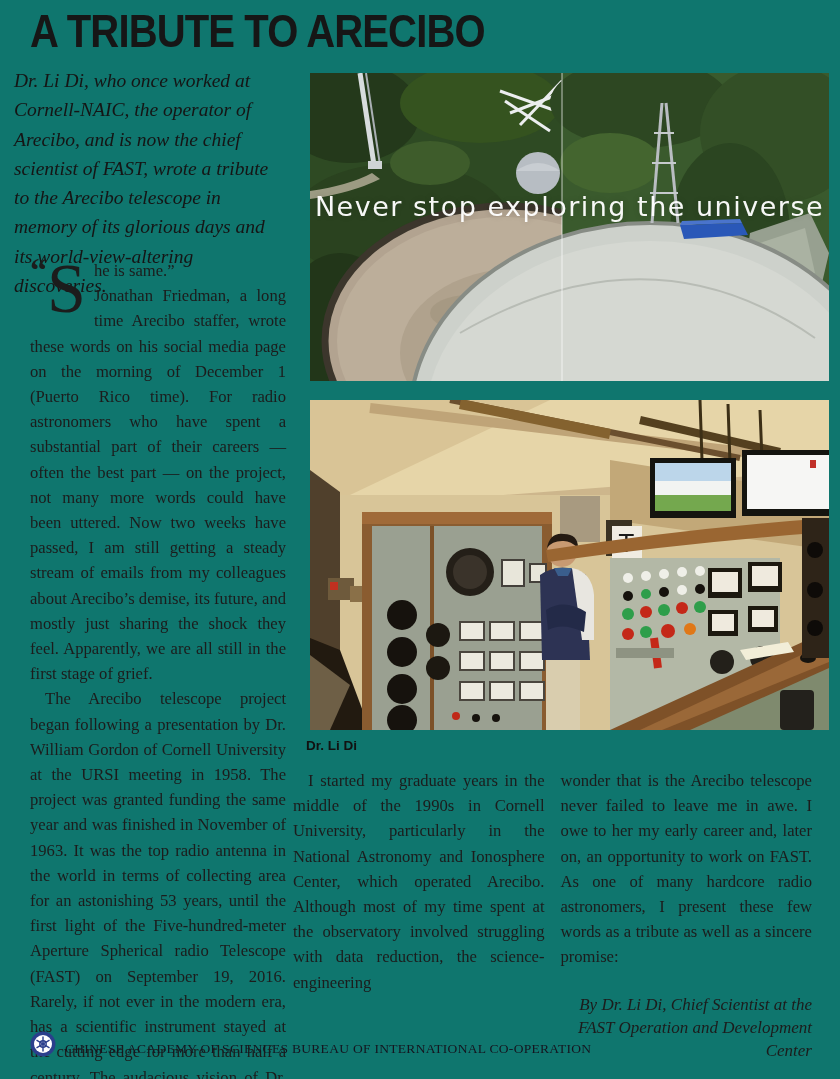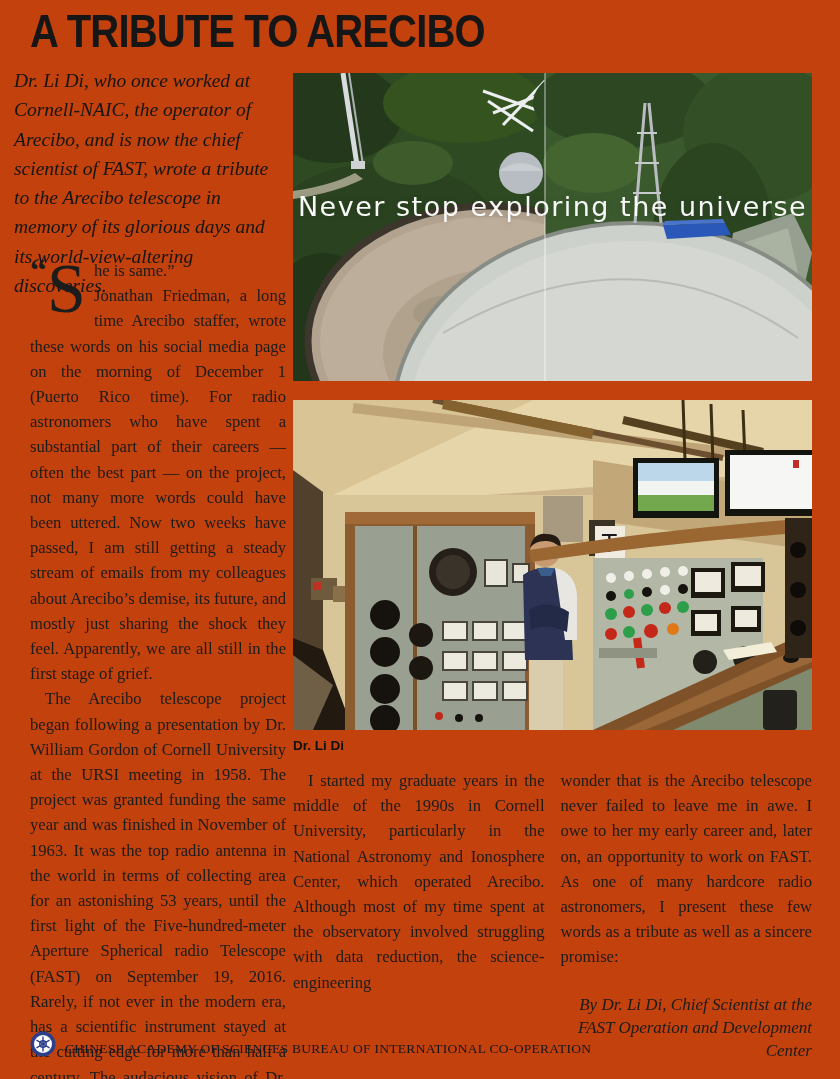--- a/index.html
+++ b/index.html
@@ -1,18 +1,18 @@
 <!DOCTYPE html>
 <html><head>
 <meta charset="utf-8">
 <style>
   * { margin:0; padding:0; box-sizing:border-box; }
   html,body { background:#ffffff; }
   .page {
-    position:relative; width:840px; height:1079px; background:#c2410c;
+    position:relative; width:840px; height:1079px; background:#0f766e;
     font-family:"Liberation Serif", serif; color:#1c1c1c; overflow:hidden;
     margin:0 auto;
   }
   .title {
     position:absolute; left:30px; top:4px; width:600px;
     font-family:"Liberation Sans", sans-serif; font-weight:700;
     font-size:46px; letter-spacing:-1px; color:#161616;
     transform:scaleX(0.87); transform-origin:left center; white-space:nowrap;
   }
   .intro {
@@ -23,32 +23,32 @@
     position:absolute; left:30px; top:258px; width:256px;
     font-size:16.6px; line-height:25.2px; text-align:justify;
   }
   .dropcap-wrap { float:left; margin:2px 8px 0 0; }
   .oquote {
     font-size:34px; font-weight:700; line-height:20px;
     vertical-align:top; margin-right:2px; letter-spacing:-2px;
   }
   .dropcap { font-size:70px; line-height:58px; font-weight:400; }
   .para-indent { text-indent:15px; }
-  .photo { position:absolute; left:293px; width:519px; overflow:hidden; }
+  .photo { position:absolute; left:310px; width:519px; overflow:hidden; }
   .photo-hero { top:73px; height:308px; }
   .photo-room { top:400px; height:330px; }
   .photo svg { display:block; }
   .hero-overlay {
     position:absolute; left:0; top:118px; width:100%;
     text-align:center; color:rgba(255,255,255,0.96);
     font-family:"DejaVu Sans", sans-serif; font-weight:400;
     font-size:27px; letter-spacing:1.5px; text-shadow:0 0 6px rgba(0,0,0,0.15);
   }
   .caption {
-    position:absolute; left:293px; top:738px;
+    position:absolute; left:306px; top:738px;
     font-family:"Liberation Sans", sans-serif; font-weight:700; font-size:13.5px;
     color:#111;
   }
   .cols-bottom {
     position:absolute; left:293px; top:768px; width:519px;
     display:flex; gap:16px;
     font-size:16.6px; line-height:25.2px; text-align:justify;
   }
   .col { width:252px; }
   .byline {

